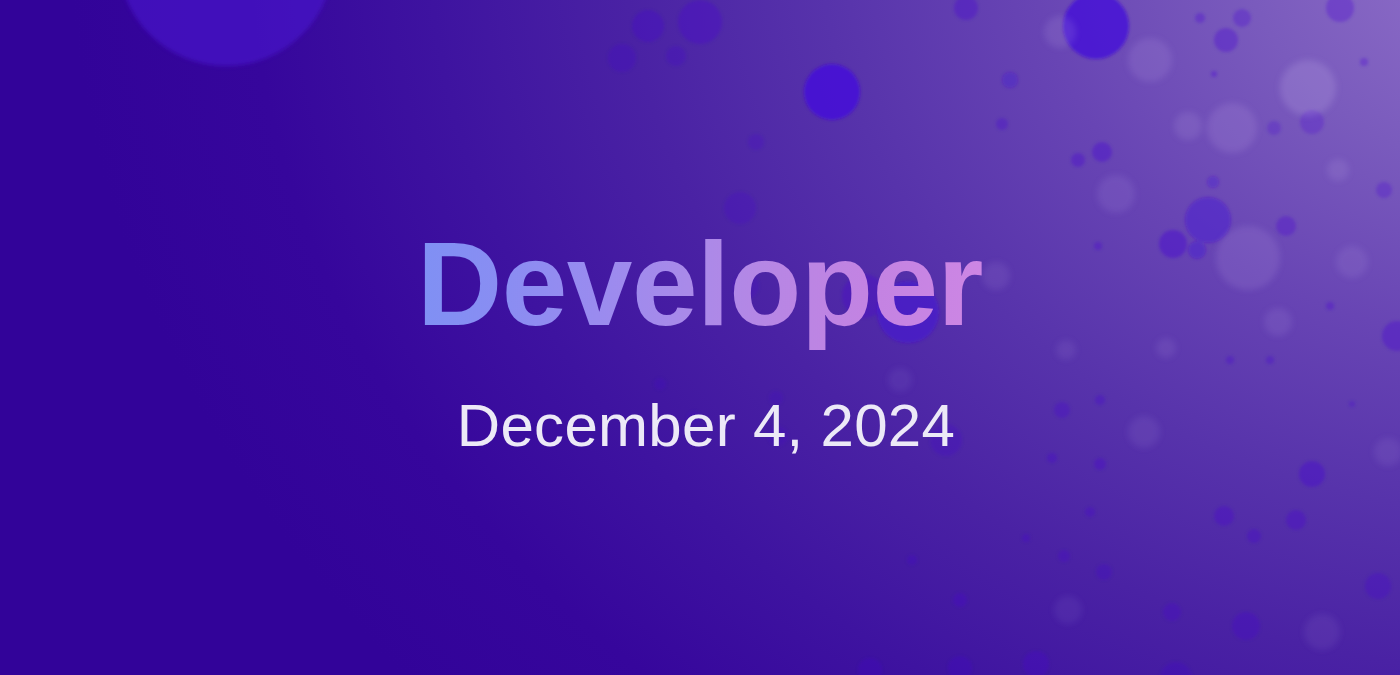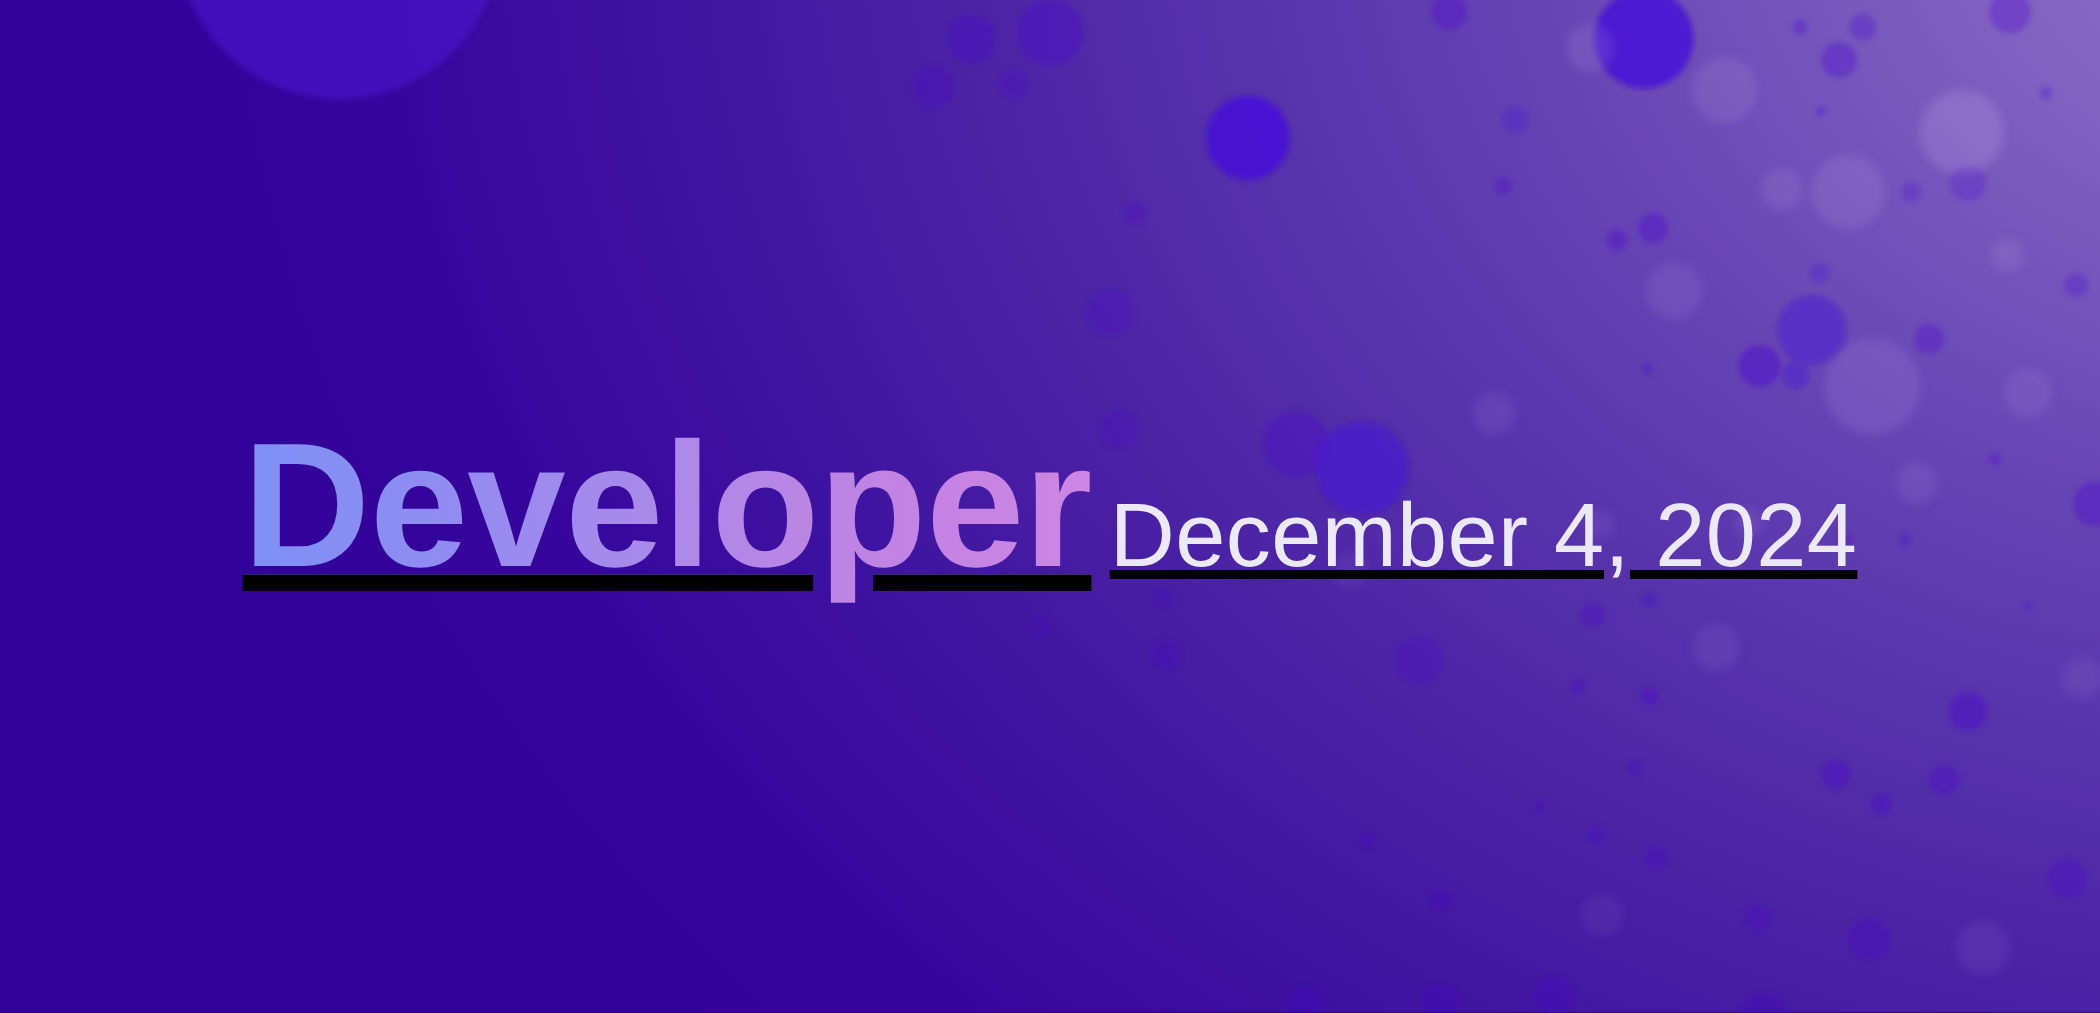--- a/index.html
+++ b/index.html
@@ -33,25 +33,24 @@
     inset: 0;
     pointer-events: none;
   }
   .layer svg { display: block; width: 100%; height: 100%; }
 
   
   .content {
     position: absolute;
     inset: 0;
     display: flex;
-    flex-direction: row;
+    flex-direction: column;
     align-items: center;
     justify-content: center;
     text-align: center;
-    text-decoration: underline;
   }
   .title {
     margin: 0;
     font-size: 118px;
     font-weight: 700;
     line-height: 1.17;
     letter-spacing: -0.5px;
     background-image: linear-gradient(90deg,
         #7f90f4 0%,
         #8a8df2 16%,

